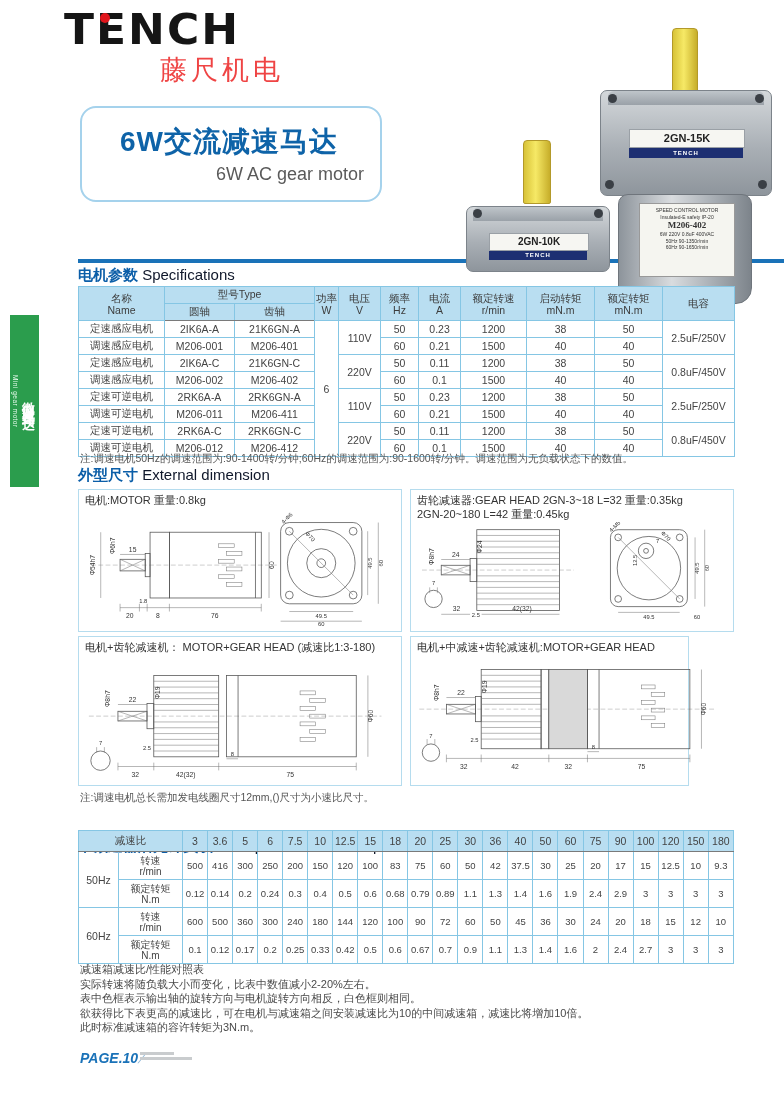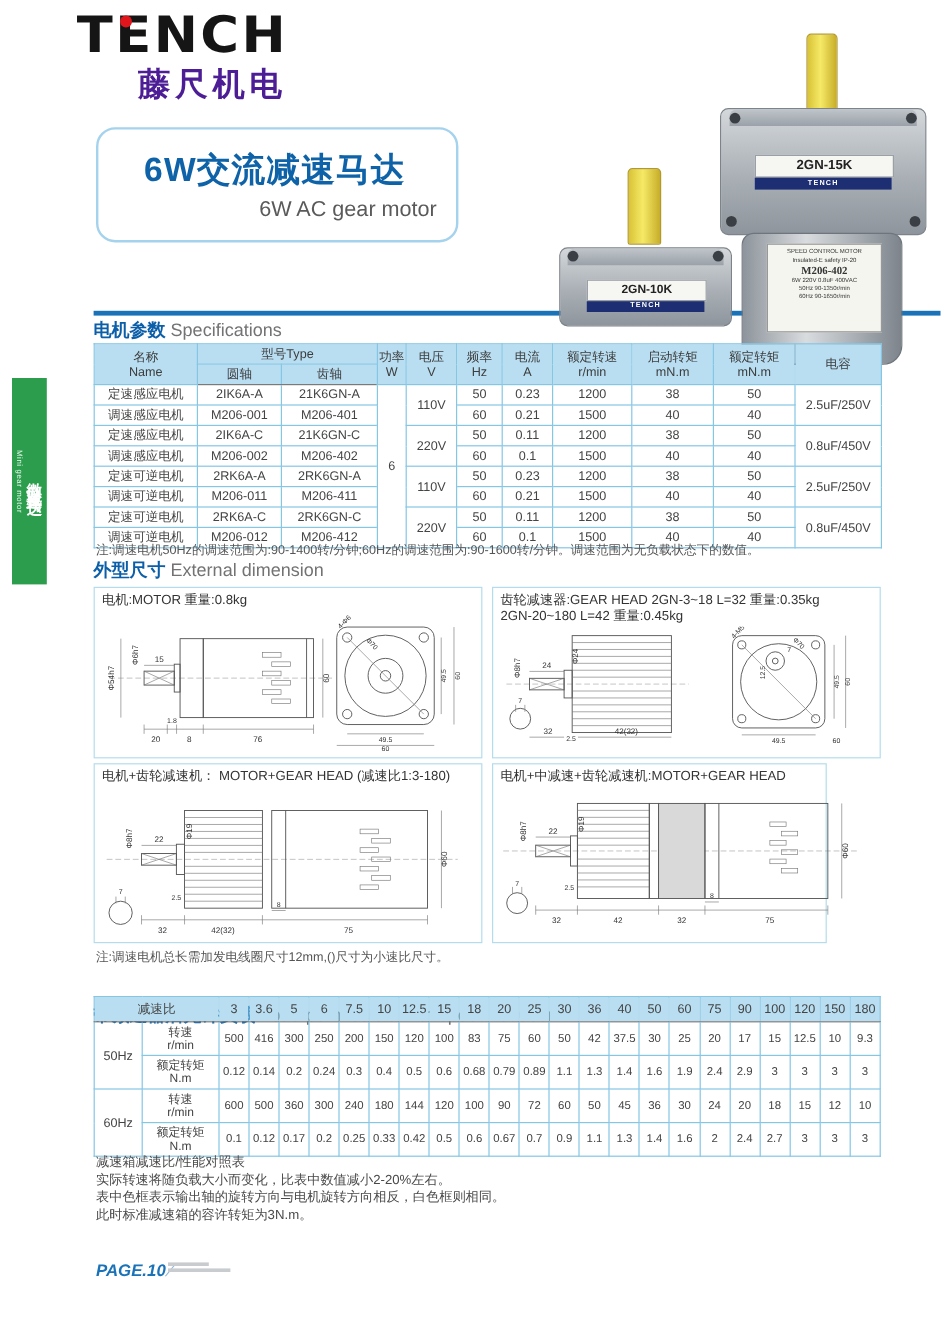--- a/index.html
+++ b/index.html
@@ -8,21 +8,21 @@
   
   .side-tab{position:absolute;left:10px;top:315px;width:29px;height:172px;background:#2b9d4d;
             display:flex;flex-direction:row;align-items:center;justify-content:center;}
   .side-tab .en{writing-mode:vertical-rl;font-size:6.5px;color:#eafbef;letter-spacing:.5px;}
   .side-tab .cn{writing-mode:vertical-rl;font-size:13px;font-weight:700;color:#fff;letter-spacing:3px;}
   
   .logo{position:absolute;left:64px;top:6px;}
   .logo-tench{position:relative;font-family:"DejaVu Sans",sans-serif;font-size:44px;font-weight:900;
               letter-spacing:2px;color:#151515;line-height:48px;transform:scaleY(.95);}
   .logo-dot{position:absolute;left:36px;top:7px;width:10px;height:10px;border-radius:50%;background:#e0161c;}
-  .logo-cn{font-size:27px;font-weight:700;color:#4c1d95;letter-spacing:4px;margin:-2px 0 0 51px;}
+  .logo-cn{font-size:27px;font-weight:400;color:#ef4444;letter-spacing:4px;margin:-2px 0 0 96px;}
   
   .hero{position:absolute;left:80px;top:106px;width:298px;height:92px;border:2px solid #a5d2ec;border-radius:16px;}
   .hero-cn{margin:15px 0 0 38px;font-size:28px;font-weight:800;color:#0e63a8;letter-spacing:1px;}
   .hero-en{text-align:right;margin:3px 16px 0 0;font-size:18px;color:#5a5a5a;}
   .blue-rule{position:absolute;left:78px;top:259px;width:706px;height:4px;background:#1a72b8;}
   
   .photo{position:absolute;}
   .shaft{position:absolute;background:linear-gradient(90deg,#d8c338,#f6e966 45%,#c7ae2a);border-radius:4px 4px 2px 2px;border:1px solid #b3992a;}
   .gh-body{position:absolute;background:linear-gradient(180deg,#d4d8db,#a9afb5 55%,#8e959c);border:1px solid #7c838a;border-radius:7px;}
   .gh-top{position:absolute;left:4%;right:4%;top:0;height:14px;background:linear-gradient(180deg,#bfc5ca,#9aa1a8);border-radius:6px 6px 0 0;}
@@ -32,21 +32,21 @@
   .brand-strip{position:absolute;background:#1d2f72;color:#fff;text-align:center;font-size:6px;font-weight:700;
                letter-spacing:1px;line-height:9px;}
   .motor-cyl{position:absolute;background:linear-gradient(90deg,#8d949b,#d9dcdf 40%,#aab0b6 70%,#7d848b);
              border:1px solid #6f757c;border-radius:10px 10px 16px 16px;}
   .plate{position:absolute;background:#f5f5f0;border:1px solid #999;padding:3px 2px;text-align:center;}
   .plate div{font-size:5px;line-height:6.5px;color:#333;white-space:nowrap;overflow:hidden;}
   .plate .model{font-size:9px;font-weight:700;font-family:"Liberation Serif",serif;line-height:11px;}
   
   .sec{position:absolute;left:78px;font-size:15px;}
   .sec .cn{font-weight:800;color:#0b5ea8;}
-  .sec .en{color:#737373;}
+  .sec .en{color:#0f172a;}
   
   table{border-collapse:collapse;table-layout:fixed;}
   .spec-table{position:absolute;left:78px;top:286px;width:656px;}
   .spec-table td{border:1px solid #85c6e4;text-align:center;font-size:10.5px;color:#444;
                  height:16px;padding:0;overflow:hidden;}
   .spec-table thead td{background:#b9def1;color:#3c3c3c;}
   .spec-table thead tr:last-child td{border-bottom:1.5px solid #7a7a7a;}
   .pre{white-space:pre-line;line-height:12px;}
   .note{position:absolute;left:80px;font-size:10.5px;color:#555;}
   
@@ -645,20 +645,21 @@
           <td class="val">3</td>
           <td class="val">3</td>
         </tr>
       </tbody>
   </table>
 
   <div class="footer-notes">
       <div>减速箱减速比/性能对照表</div>
       <div>实际转速将随负载大小而变化，比表中数值减小2-20%左右。</div>
       <div>表中色框表示输出轴的旋转方向与电机旋转方向相反，白色框则相同。</div>
+      <div>欲获得比下表更高的减速比，可在电机与减速箱之间安装减速比为10的中间减速箱，减速比将增加10倍。</div>
       <div>此时标准减速箱的容许转矩为3N.m。</div>
     </div>
 
   <div class="page-label">
     <span>PAGE.10</span><span class="page-slash">/</span>
   </div>
   <div class="tiny-marks">
       <i></i>
       <i></i>
     </div>

